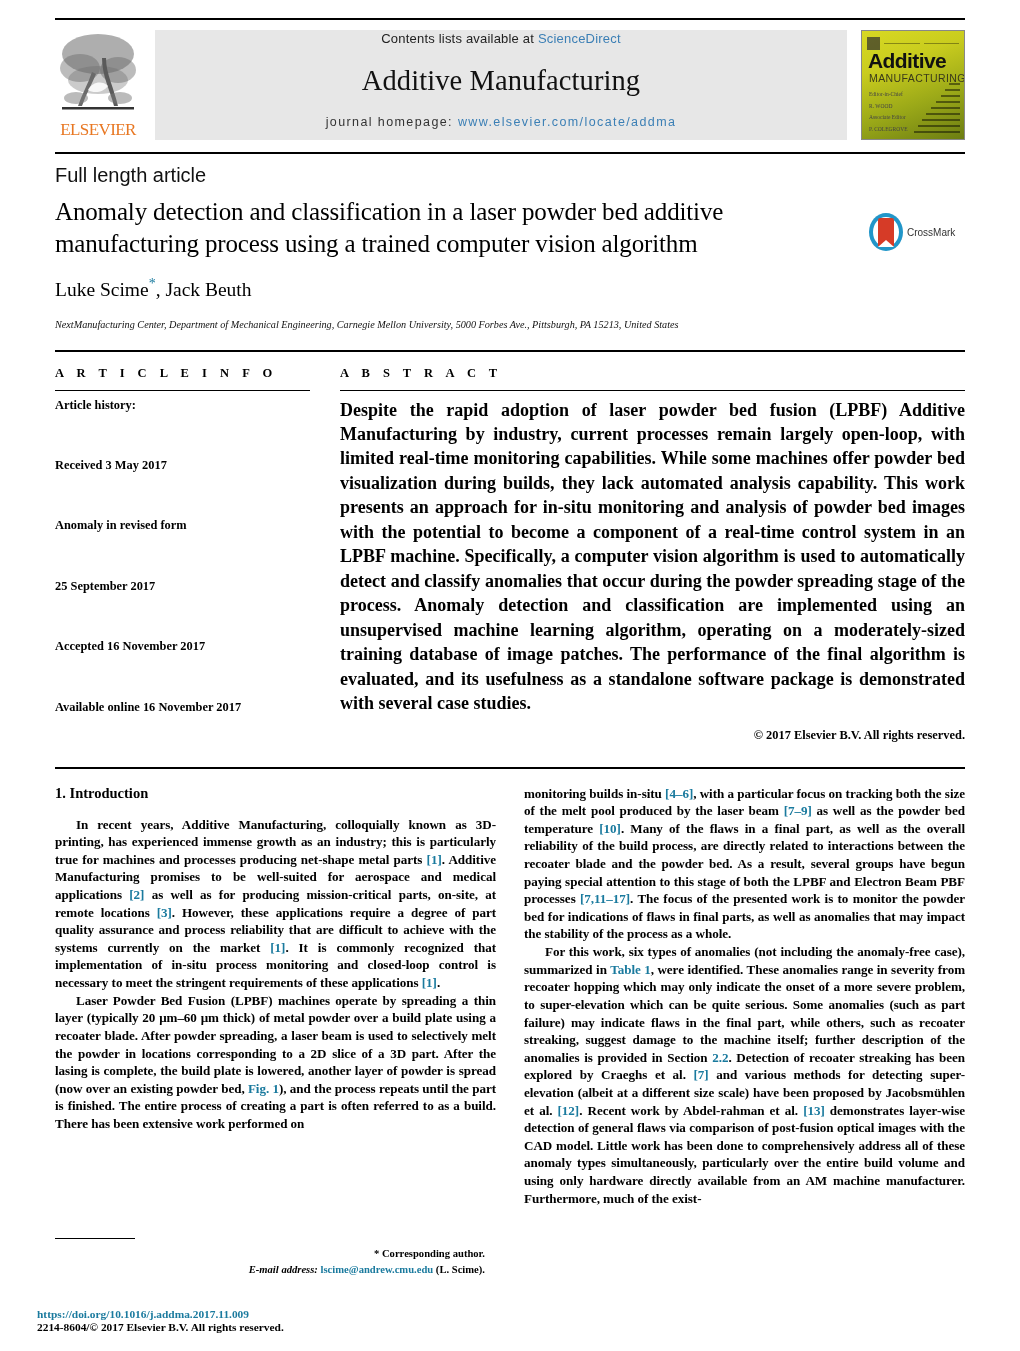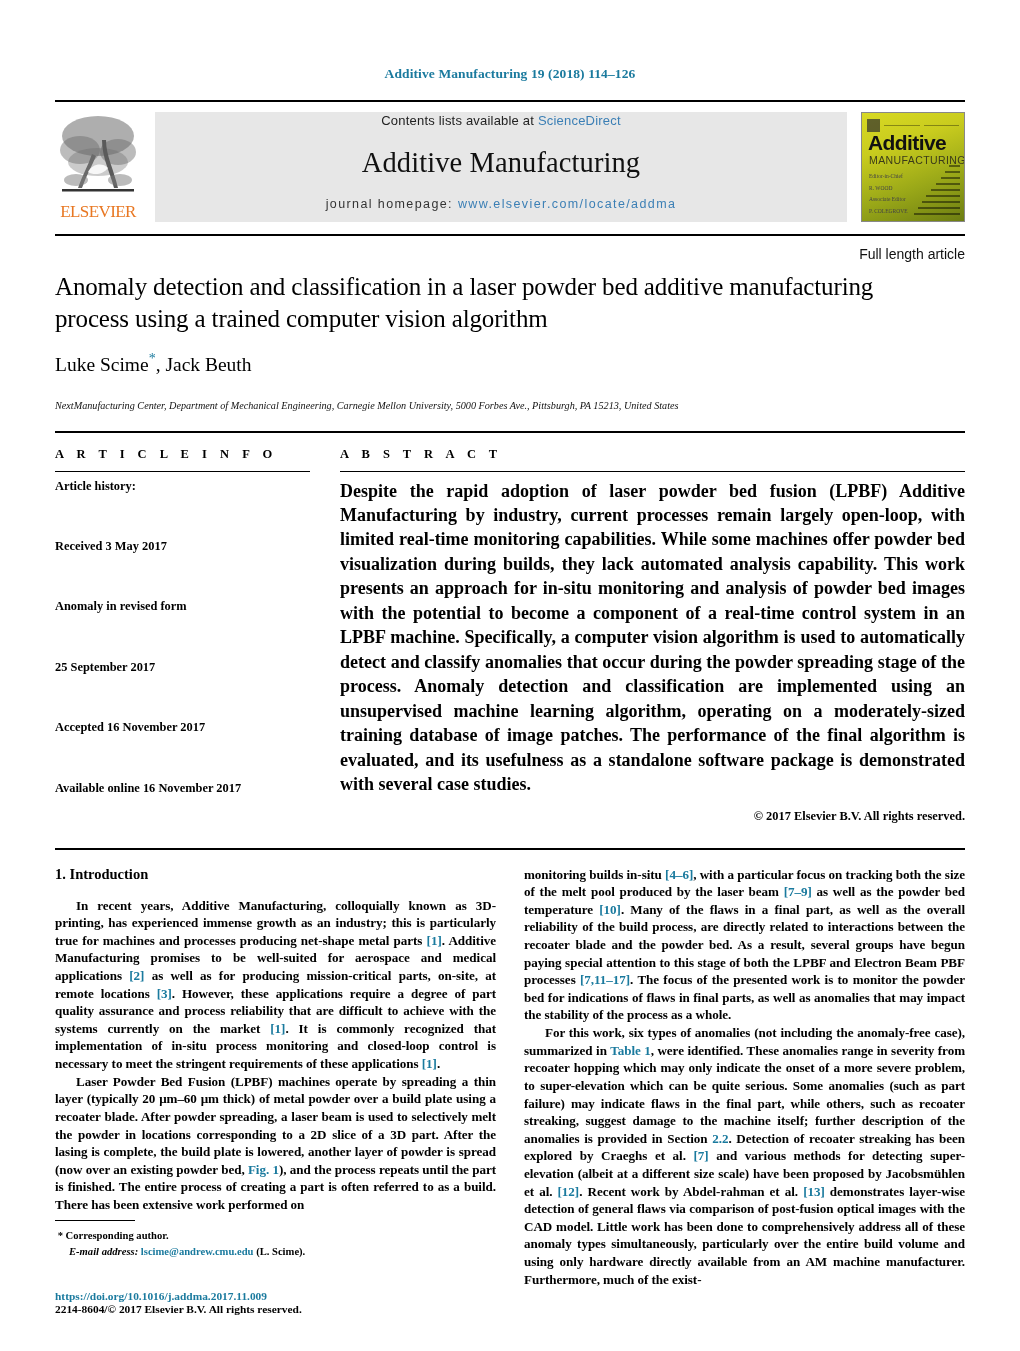--- a/index.html
+++ b/index.html
@@ -114,37 +114,37 @@
   }
   .cover .c-fan { position:absolute; right:0; bottom:0; width:70px; height:76px; }
   .cover .c-fan i {
     position:absolute; right:4px; height:2px; background:rgba(0,0,0,.45); display:block;
   }
 
   
   .title-rule { border-top:2px solid #000; margin-top:12px; }
   .artcat {
     font-family:"Liberation Sans", sans-serif;
-    font-size:14px; color:#111; margin-top:10px;text-align:right;
+    font-size:20px; color:#111; margin-top:10px;
   }
   .title-row { display:flex; align-items:flex-start; }
   .title-main { flex:1 1 auto; padding-right:14px; }
   h1.title {
     font-family:"Liberation Serif", serif;
     font-size:25px; font-weight:normal; line-height:1.26;
     margin:9px 0 0 0; color:#000; letter-spacing:-0.15px;
   }
   .authors {
     font-family:"Liberation Serif", serif;
     font-size:19.5px; margin-top:17px; color:#000;
   }
   .authors .star { color:#1a7a9e; font-size:14px; vertical-align:super; }
   .affil {
     font-family:"Liberation Serif", serif;
-    font-style:italic; font-size:10.2px; margin-top:24px; color:#111;
+    font-style:italic; font-size:10.2px; margin-top:18px; color:#111;
   }
   .crossmark { flex:0 0 96px; width:96px; padding-top:26px; display:flex; align-items:center; gap:4px; }
   .cm-badge { width:34px; height:38px; position:relative; }
   .cm-ring {
     position:absolute; inset:0; border-radius:50%;
     background:#2196c9;
   }
   .cm-white {
     position:absolute; left:4px; top:4px; right:4px; bottom:4px;
     border-radius:50%; background:#ffffff;
@@ -189,33 +189,32 @@
   p.body {
     font-size:13.1px; line-height:1.345; text-align:justify;
     margin:0; text-indent:1.6em; font-weight:bold; letter-spacing:-0.05px;
   }
   p.body + p.body { margin-top:0; }
   a.ref, .ref { color:#1a7a9e; text-decoration:none; }
 
   
   .footnote { position:absolute; left:55px; bottom:92px; width:430px; }
   .fn-rule { width:80px; border-top:1.3px solid #000; margin-bottom:7px; }
-  .fn-line { font-size:10.6px; line-height:1.45; font-weight:bold; }
+  .fn-line { font-size:10.6px; line-height:1.45; font-weight:bold;text-align:right; }
   .fn-line .it { font-style:italic; }
   .fn-mail { color:#1a7a9e; }
-  .doi-block { position:absolute; left:55px; bottom:36px; width:460px; }
+  .doi-block { position:absolute; left:37px; bottom:36px; width:460px; }
   .doi-link { color:#1a7a9e; font-size:11.4px; font-weight:bold; display:block; }
   .issn { font-size:11.4px; font-weight:bold; display:block; margin-top:1px; }
 </style>
 </head>
 <body>
 
 <div class="page">
 
-  <div class="running-head">Additive Manufacturing 19 (2018) 114–126</div>
 
   <div class="masthead">
 
     <div class="elsevier-logo">
       <div class="tree-box">
         <svg viewBox="0 0 80 92" width="80" height="92" aria-hidden="true">
           <rect x="0" y="0" width="80" height="92" fill="#ffffff"></rect>
           <g fill="#6b6b6b">
             <ellipse cx="40" cy="26" rx="36" ry="20" opacity="0.55"></ellipse>
             <ellipse cx="22" cy="40" rx="20" ry="14" opacity="0.45"></ellipse>
@@ -279,20 +278,28 @@
   <div class="artcat">Full length article</div>
 
   <div class="title-row">
     <div class="title-main">
       <h1 class="title">Anomaly detection and classification in a laser powder bed additive manufacturing process using a trained computer vision algorithm</h1>
       <div class="authors">
         <span>Luke Scime</span><span class="star">*</span><span>, Jack Beuth</span>
       </div>
       <div class="affil">NextManufacturing Center, Department of Mechanical Engineering, Carnegie Mellon University, 5000 Forbes Ave., Pittsburgh, PA 15213, United States</div>
     </div>
+    <div class="crossmark">
+      <span class="cm-badge">
+        <span class="cm-ring"></span>
+        <span class="cm-white"></span>
+        <span class="cm-book"></span>
+      </span>
+      <span class="cm-text">CrossMark</span>
+    </div>
   </div>
 
   <div class="info-rule"></div>
   <div class="info-area">
 
     <div class="col-info">
       <div class="sec-head">A R T I C L E  I N F O</div>
       <div class="thin-rule">
         <div class="info-label">Article history:</div>
         <div class="info-line">Received 3 May 2017</div>

